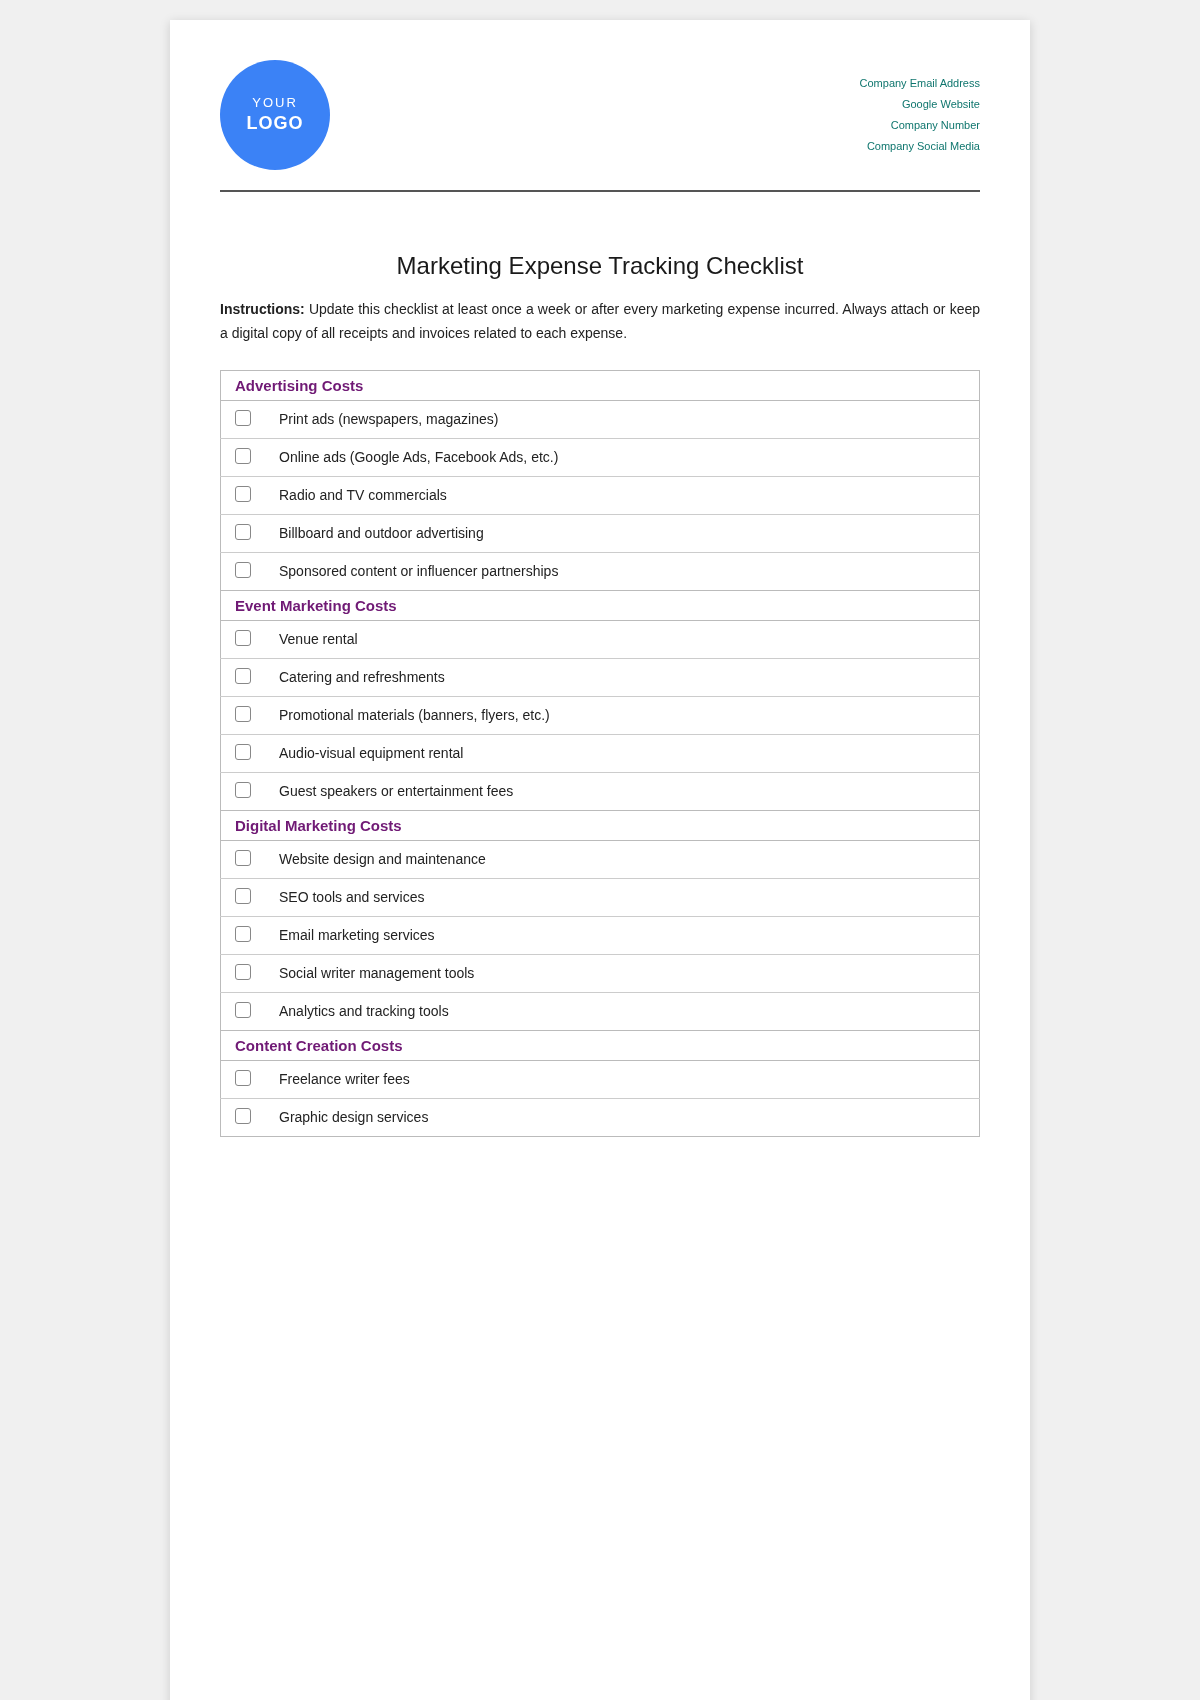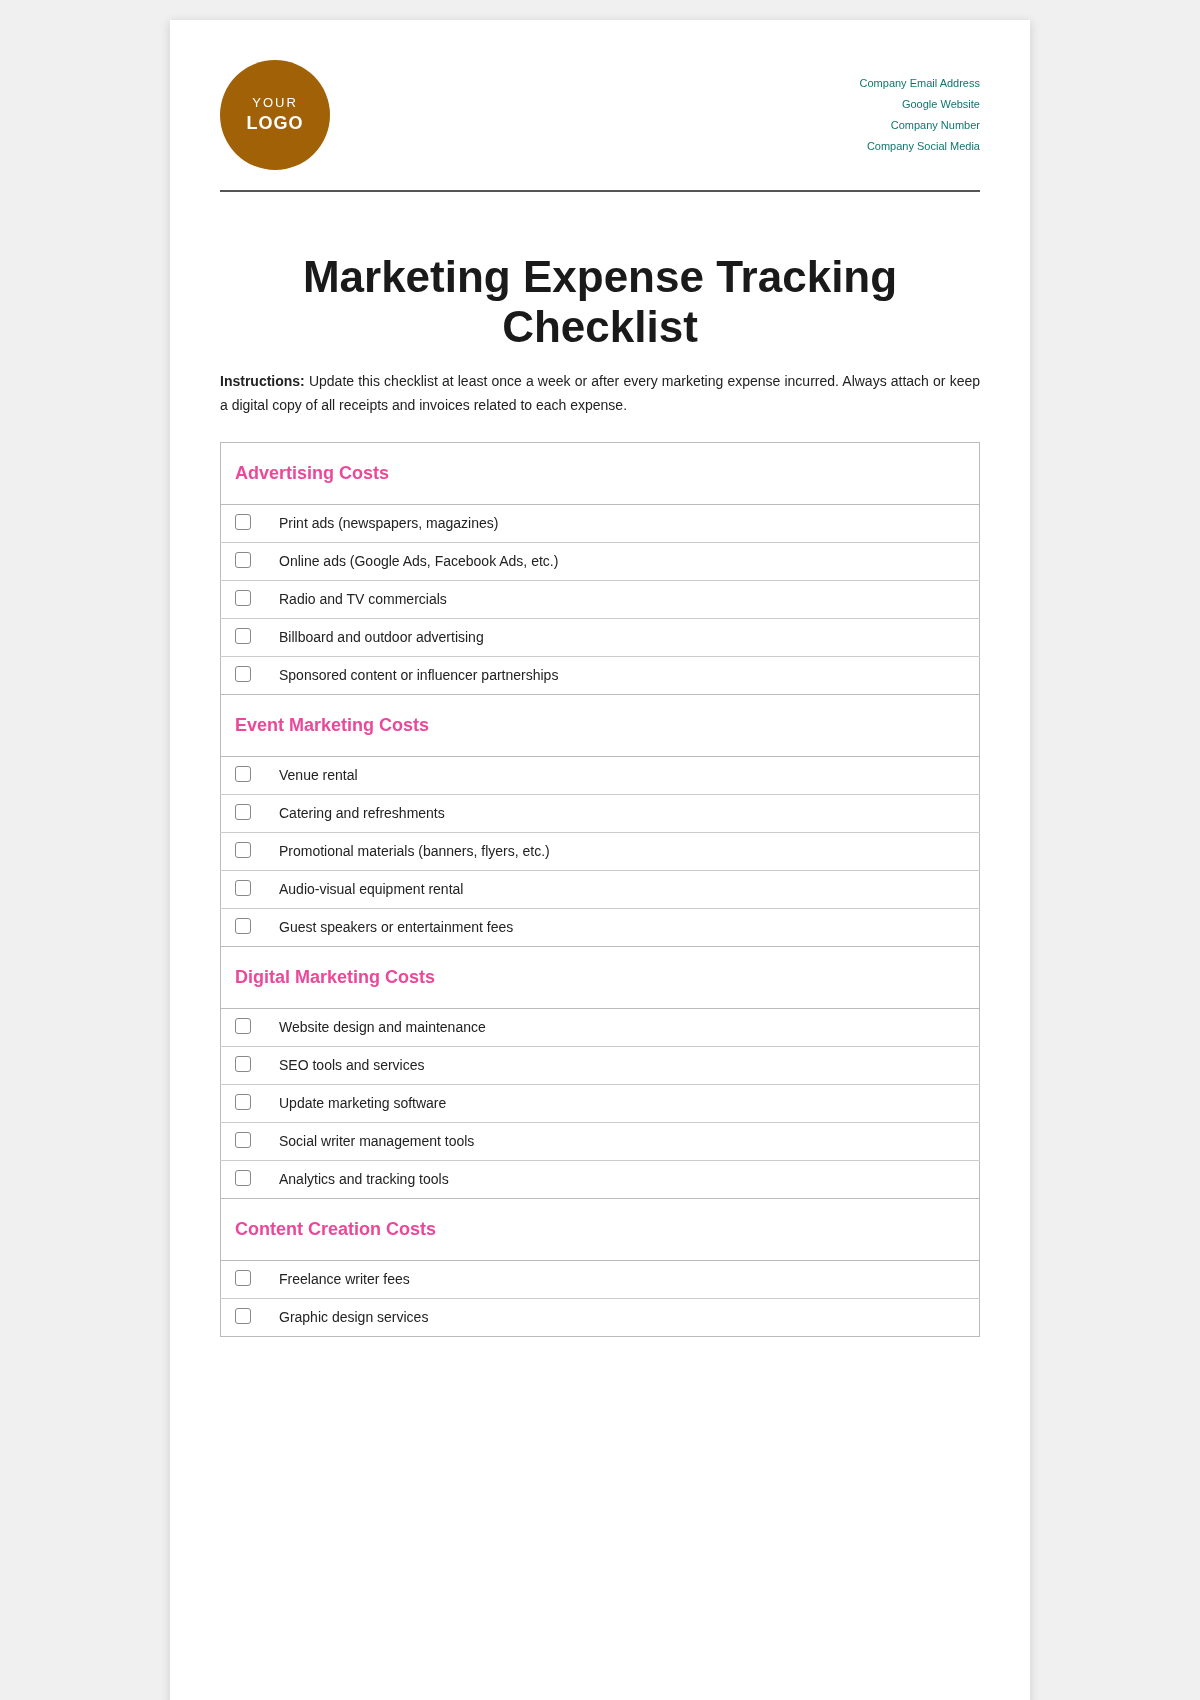--- a/index.html
+++ b/index.html
@@ -20,21 +20,21 @@
     
     .header {
       display: flex;
       align-items: center;
       justify-content: space-between;
       margin-bottom: 20px;
     }
     .logo-circle {
       width: 110px;
       height: 110px;
-      background: #a16207;
+      background: #3b82f6;
       border-radius: 50%;
       display: flex;
       flex-direction: column;
       align-items: center;
       justify-content: center;
       color: #fff;
       font-size: 18px;
       font-weight: bold;
       letter-spacing: 1px;
       line-height: 1.3;
@@ -55,22 +55,22 @@
       border: none;
       border-top: 2px solid #555;
       margin-bottom: 60px;
     }
     
     .title-section {
       text-align: center;
       margin-bottom: 18px;
     }
     .main-title {
-      font-size: 44px;
-      font-weight: bold;
+      font-size: 24px;
+      font-weight: normal;
       color: #1a1a1a;
       margin-bottom: 14px;
     }
     .instructions {
       font-size: 14px;
       color: #222;
       text-align: justify;
       line-height: 1.7;
       margin-bottom: 24px;
     }
@@ -79,24 +79,24 @@
     }
     
     .checklist-table {
       width: 100%;
       border-collapse: collapse;
       border: 1.5px solid #bbb;
       font-size: 14px;
     }
     .section-header-row td {
       background: #fff;
-      padding: 20px 14px;
+      padding: 6px 14px;
       font-weight: bold;
-      font-size: 18px;
-      color: #ec4899;
+      font-size: 15px;
+      color: #701a75;
       border-bottom: 1.5px solid #bbb;
     }
     .item-row td {
       padding: 9px 14px;
       color: #222;
       border-bottom: 1px solid #ccc;
       vertical-align: middle;
     }
     .item-row:last-child td {
       border-bottom: none;
@@ -227,21 +227,21 @@
         <tr class="item-row">
       <td class="checkbox-cell">
         <span class="checkbox-box"></span>
       </td>
       <td>SEO tools and services</td>
     </tr>
         <tr class="item-row">
       <td class="checkbox-cell">
         <span class="checkbox-box"></span>
       </td>
-      <td>Update marketing software</td>
+      <td>Email marketing services</td>
     </tr>
         <tr class="item-row">
       <td class="checkbox-cell">
         <span class="checkbox-box"></span>
       </td>
       <td>Social writer management tools</td>
     </tr>
         <tr class="item-row last-before-header">
       <td class="checkbox-cell">
         <span class="checkbox-box"></span>

